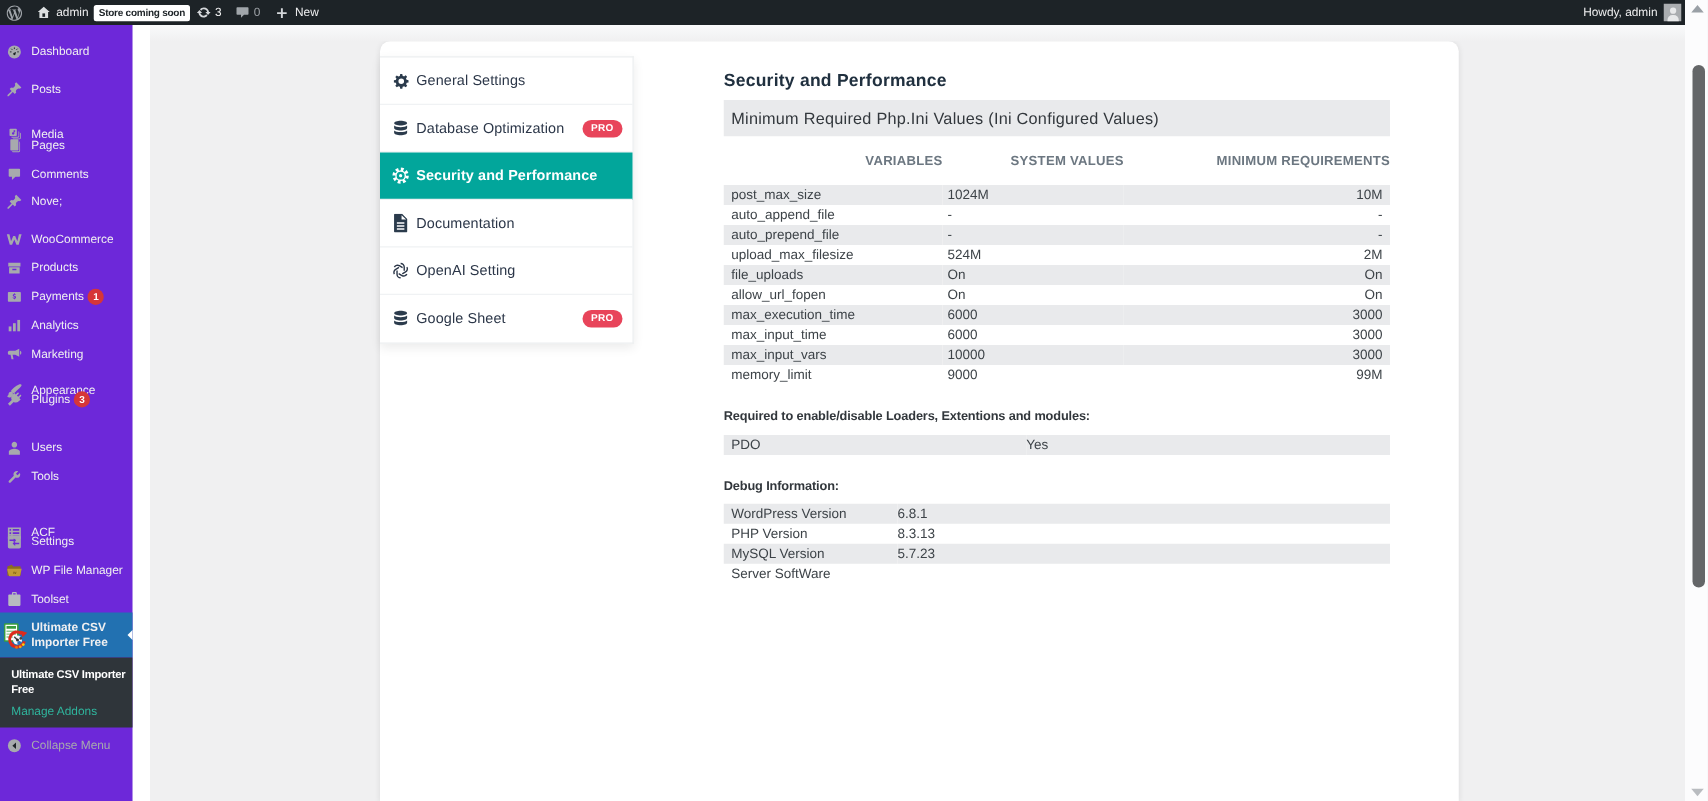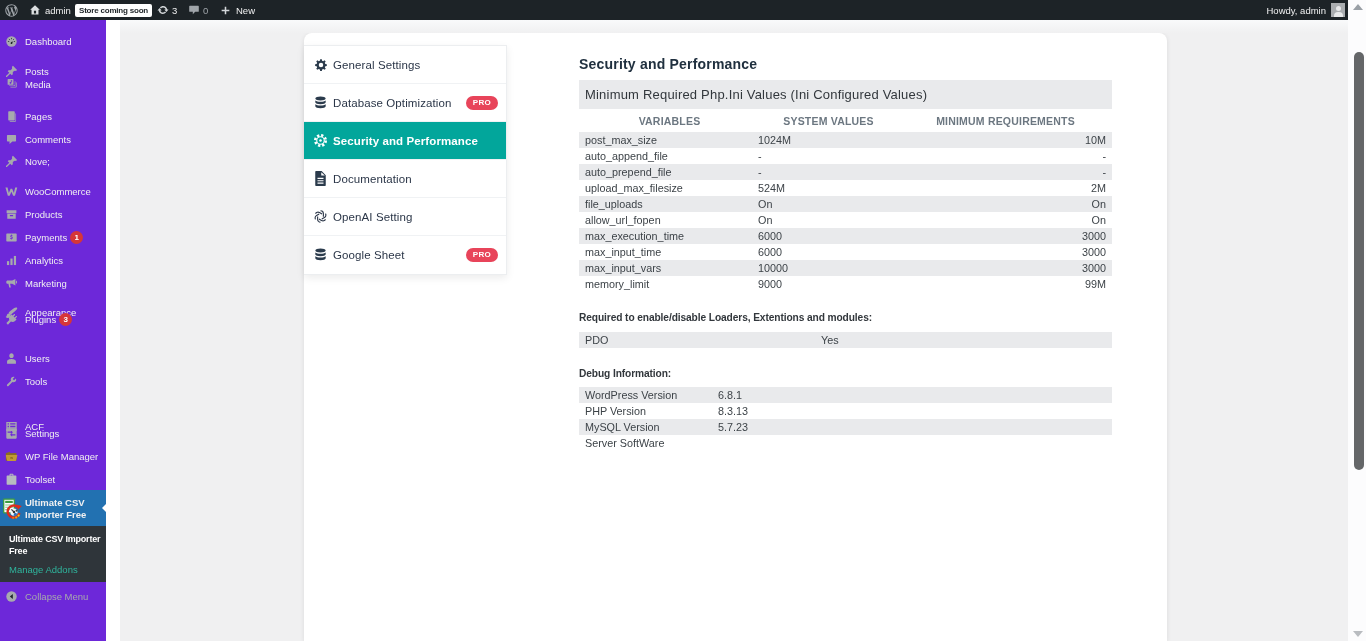--- a/index.html
+++ b/index.html
@@ -42,21 +42,21 @@
 .nitem:last-child { border-bottom:none; }
 .nitem .nic { width:15px; height:15px; margin-left:9px; margin-right:5px; flex:none; display:flex; align-items:center; justify-content:center;}
 .nitem.active { background:#02a69b; color:#fff; font-weight:bold; }
 .pro { position:absolute; right:8px; top:12px; background:#e8445a; color:#fff; font-size:8px; font-weight:bold; border-radius:8px; height:14px; line-height:14px; padding:0 7px; letter-spacing:.3px;}
 
 
 #content { position:absolute; left:275px; top:0; width:533px; }
 #ctitle { margin-top:23px; font-size:14px; font-weight:bold; color:#20303f; letter-spacing:.2px; height:14px; }
 .secbar { margin-top:10px; background:#e9eaec; height:29px; display:flex; align-items:center; padding-left:6px; font-size:13px; letter-spacing:.2px; color:#32373c; }
 table.t { width:100%; border-collapse:collapse; font-size:10.8px; color:#3d4348; }
-table.t th { text-align:center; font-size:10.5px; color:#6c7781; font-weight:bold; padding:0; height:23px; vertical-align:middle; letter-spacing:.2px;}
+table.t th { text-align:right; font-size:10.5px; color:#6c7781; font-weight:bold; padding:0; height:39px; vertical-align:middle; letter-spacing:.2px;}
 table.t td { height:16px; padding:0; vertical-align:middle; }
 tr.g td { background:#e9eaec; }
 table.t td.c1, table.t th.c1 { padding-left:6px; width:175px; }
 table.t td.c2, table.t th.c2 { width:145px; padding-left:4px; }
 table.t td.c3 { text-align:right; padding-right:6px; }
 .subhead { font-size:10.2px; font-weight:bold; color:#32373c; height:12px; letter-spacing:-0.1px; }
 </style>
 </head>
 <body>
 
@@ -222,21 +222,21 @@
       <span class="lab">Dashboard</span>
     </div>
   <div class="mi" style="top:40px;">
       <span class="ic">
         <svg width="13" height="13" viewBox="0 0 20 20">
           <path fill="#a7aaad" d="M10.44 3.02l1.82-1.82 6.36 6.35-1.83 1.82c-1.05-.68-2.48-.57-3.41.36l-.75.75c-.92.93-1.04 2.35-.35 3.41l-1.83 1.82-2.41-2.41-5.1 5.1H1.53v-1.41l5.1-5.1-2.41-2.41 1.82-1.83c1.05.69 2.48.57 3.4-.36l.75-.75c.93-.92 1.05-2.35.36-3.4z"></path>
         </svg>
       </span>
       <span class="lab">Posts</span>
     </div>
-  <div class="mi" style="top:47px;align-items:flex-end;">
+  <div class="mi" style="top:76px;">
       <span class="ic">
         <svg width="13" height="13" viewBox="0 0 20 20">
           <path fill="#a7aaad" d="M13 11V4c0-.6-.4-1-1-1H5c-.6 0-1 .4-1 1v7c0 .6.4 1 1 1h7c.6 0 1-.4 1-1zM11 6.5c0 .3-.2.5-.5.5s-.5-.2-.5-.5V9c0 .8-.7 1.5-1.5 1.5S7 9.8 7 9s.7-1.5 1.5-1.5c.2 0 .3 0 .5.1V5.5c0-.3.2-.5.5-.5h1c.3 0 .5.2.5.5v1zM15 6v6c0 .6-.4 1-1 1H6c0 .6.4 1 1 1h7.5c.8 0 1.5-.7 1.5-1.5V7c0-.6-.4-1-1-1zM17 8v6c0 .6-.4 1-1 1H8c0 .6.4 1 1 1h7.5c.8 0 1.5-.7 1.5-1.5V9c0-.6-.4-1-1-1z"></path>
         </svg>
       </span>
       <span class="lab">Media</span>
     </div>
   <div class="mi" style="top:85px;">
       <span class="ic">
         <svg width="13" height="13" viewBox="0 0 20 20">

